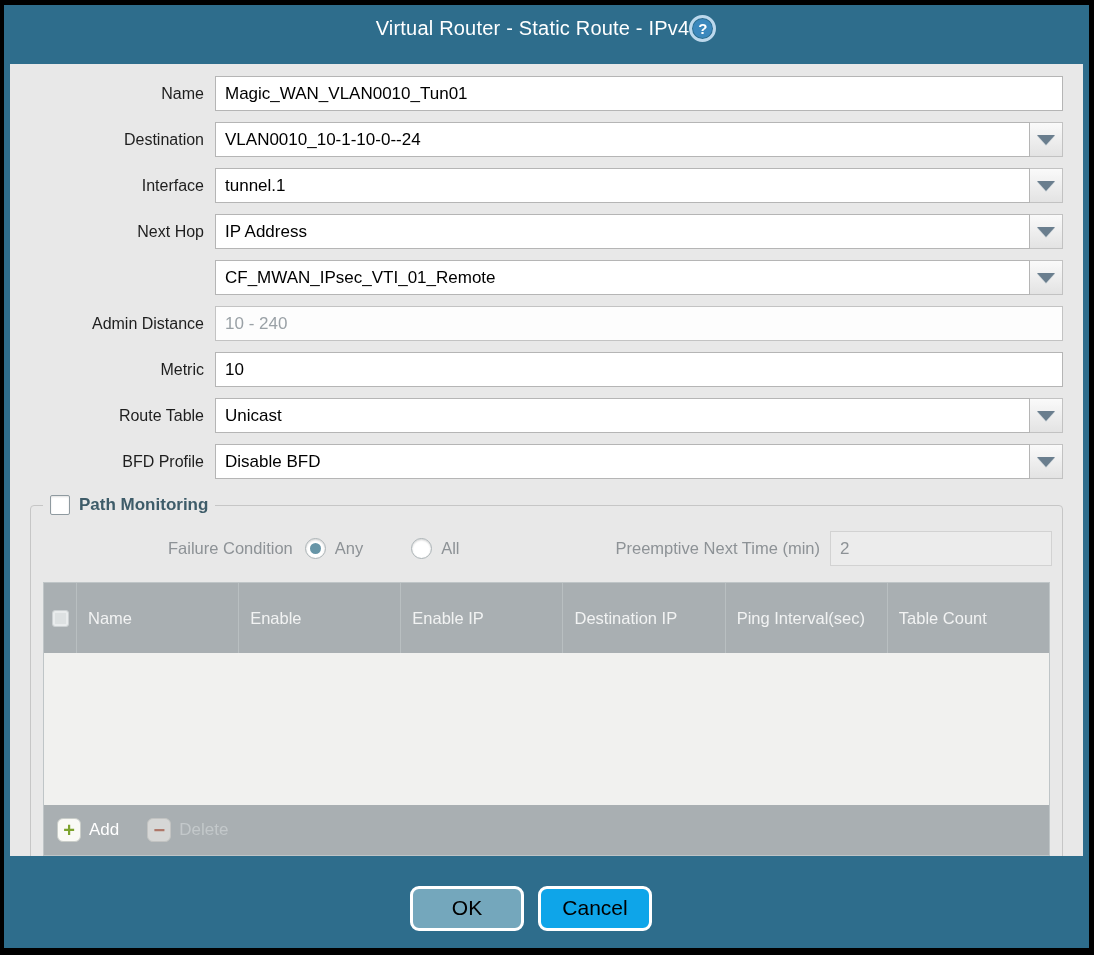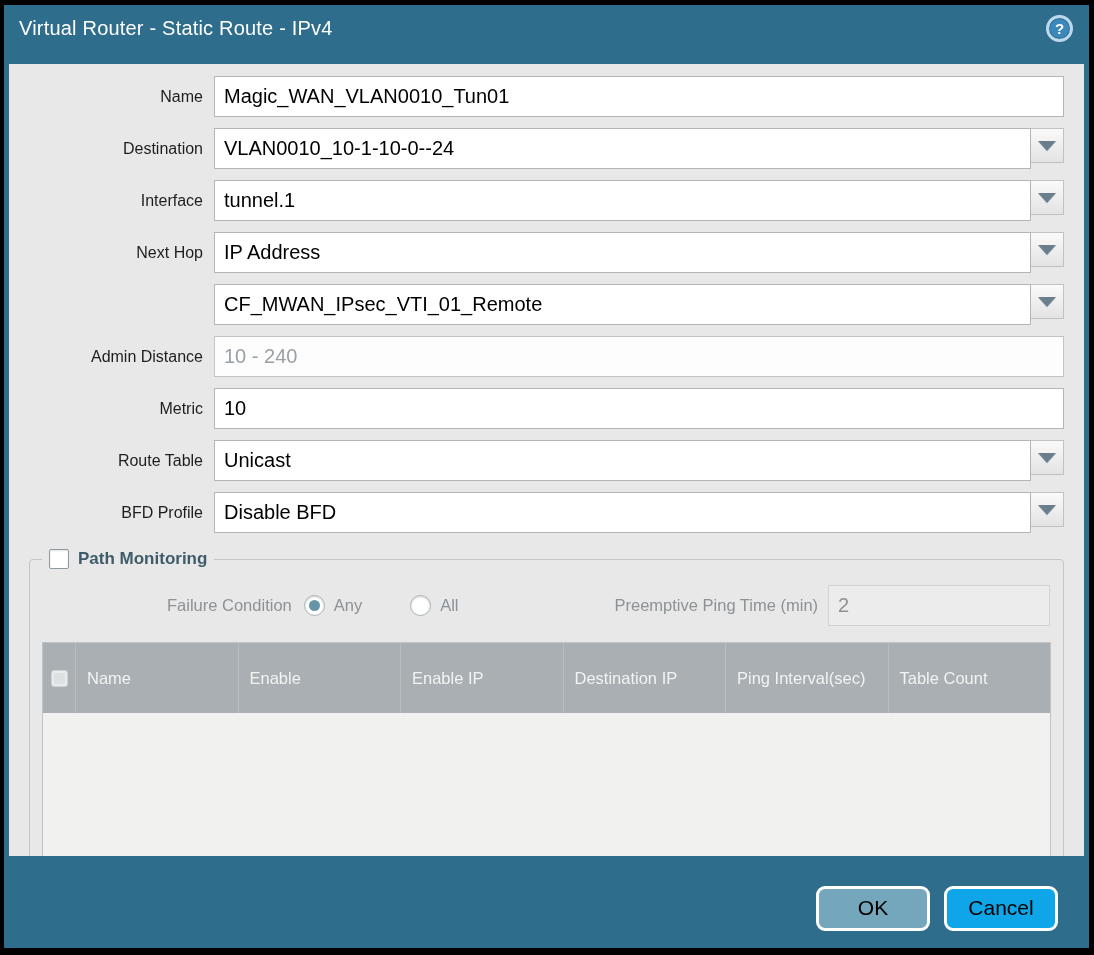--- a/index.html
+++ b/index.html
@@ -1,38 +1,38 @@
 <!DOCTYPE html>
 <html><head>
 <meta charset="utf-8">
 <style>
   * { margin:0; padding:0; box-sizing:border-box; font-family:"Liberation Sans","DejaVu Sans",sans-serif; }
   html,body { width:1094px; height:955px; }
   body { background:#000; position:relative; overflow:hidden; }
 
   .dialog { position:absolute; left:4px; top:5px; right:5px; bottom:7px;
-            background:#2e6d8c; display:flex; flex-direction:column; }
+            background:#2e6d8c; display:flex; flex-direction:column;align-items:center; }
 
   
   .titlebar { height:47px; display:flex; align-items:center; justify-content:space-between;
               padding:0 16px 0 15px; }
   .titlebar .title { color:#fff; font-size:20px; letter-spacing:.2px; }
   .help-icon { width:27px; height:27px; border-radius:50%; background:#3c88bd;
                border:3px solid #bcd8ec; color:#fff; font-weight:bold; font-size:15px;
                display:flex; align-items:center; justify-content:center; cursor:pointer;
                box-shadow:0 0 0 1px #2e6d8c inset; }
 
   
   .content { flex:1; margin:12px 5px; background:#e8e8e8; padding-top:12px; overflow:hidden; }
 
   .row { display:flex; align-items:center; margin:0 20px 11px 0; }
   .row .lbl { width:205px; text-align:right; padding-right:11px; font-size:16px; color:#1e1e1e; white-space:nowrap; }
   .fieldwrap { flex:1; display:flex; align-items:stretch; }
-  input.txt { flex:1; height:41px; border:1px solid #b5b5b5; background:#fff;
-              font-size:20px; padding:0 9px; color:#000; outline:none; }
+  input.txt { flex:1; height:35px; border:1px solid #b5b5b5; background:#fff;
+              font-size:17px; padding:0 9px; color:#000; outline:none; }
   input.txt::placeholder { color:#9aa1a6; }
   input.txt.dim { background:#fdfdfd; border-color:#c3c3c3; }
   input.txt.disabled { background:#ececec; border-color:#d2d2d2; color:#8d9296; }
   .combo-btn { width:33px; height:35px; background:linear-gradient(#fafafa,#e3e3e3);
                border:1px solid #c2c2c2; border-left:none; display:flex; align-items:center;
                justify-content:center; cursor:pointer; }
   .arrow-down { width:0; height:0; border-left:9px solid transparent; border-right:9px solid transparent;
                 border-top:10px solid #6a7e8e; filter:drop-shadow(0 1px 0 #cfd6da); }
 
   
@@ -178,21 +178,21 @@
         <span class="pm-checkbox"></span>
         <span class="pm-title">Path Monitoring</span>
       </legend>
 
       <div class="failure-row">
         <span>Failure Condition</span>
         <span class="radio selected"></span>
         <span class="radio-lbl">Any</span>
         <span class="radio"></span>
         <span class="radio-lbl">All</span>
-        <span class="preempt-lbl">Preemptive Ping Time (min)</span>
+        <span class="preempt-lbl">Preemptive Next Time (min)</span>
         <input class="txt disabled" type="text" value="2" style="">
       </div>
 
       <div class="tbl">
         <div class="tbl-header">
           <div class="th">
             <span class="tbl-checkbox"></span>
           </div>
           <div class="th">Name</div>
           <div class="th">Enable</div>

